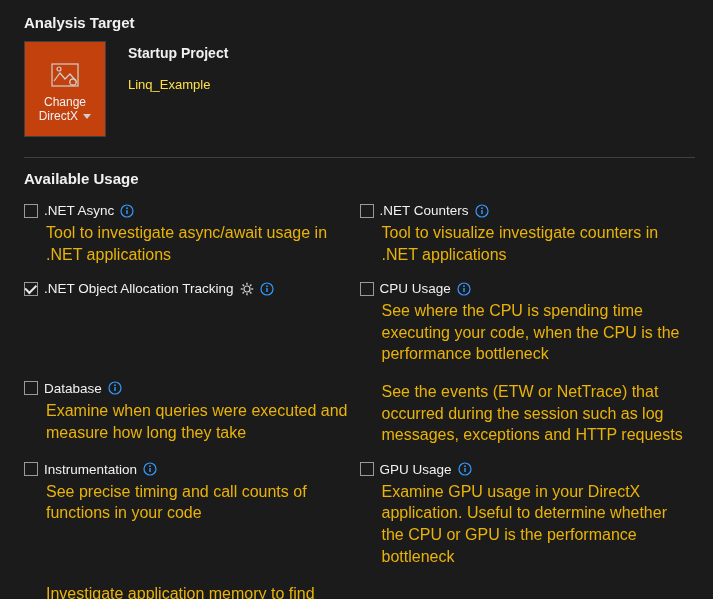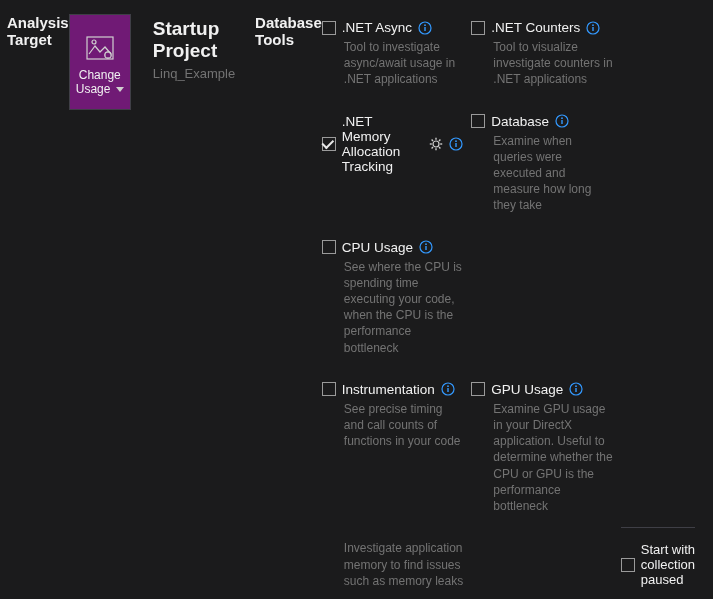--- a/index.html
+++ b/index.html
@@ -7,42 +7,42 @@
     padding: 0;
     background: #1b1b1c;
     color: #f1f1f1;
     font-family: "Segoe UI", Arial, sans-serif;
     font-size: 13px;
     width: 713px;
     height: 599px;
     overflow: hidden;
   }
   .page {
-    padding: 14px 18px 0 7px;
+    padding: 14px 18px 0 24px;
     box-sizing: border-box;
     height: 100%;
     display: flex;
-    flex-direction: row;
+    flex-direction: column;
   }
   .section-title {
     font-size: 15px;
     font-weight: 600;
     margin-bottom: 10px;
   }
   .target-row {
     display: flex;
     align-items: flex-start;
     gap: 22px;
     margin-bottom: 14px;
   }
   .change-target {
     width: 82px;
     height: 96px;
     border: 1px solid #3f3f46;
-    background: #701a75;
+    background: #c2410c;
     display: flex;
     flex-direction: column;
     align-items: center;
     justify-content: center;
     padding-top: 6px;
     box-sizing: border-box;
     cursor: pointer;
   }
   .change-target .icon-box {
     width: 30px;
@@ -57,25 +57,25 @@
   }
   .change-target .ct-label .chev {
     display:inline-block;
     margin-left:2px;
   }
   .target-info {
     padding-top: 4px;
   }
   .target-info .proj-title {
     font-weight: 600;
-    font-size: 19px;
-    margin-bottom: 4px;
+    font-size: 14px;
+    margin-bottom: 16px;
   }
   .target-info .proj-name {
-    color: #737373;
+    color: #fde047;
     font-size: 13px;
   }
   .hr {
     border: none;
     border-top: 1px solid #3f3f46;
     margin: 6px 0 12px 0;
   }
   .tools-grid {
     display: grid;
     grid-template-columns: 1fr 1fr;
@@ -124,22 +124,22 @@
     flex-shrink:0;
   }
   .info-icon svg { display:block; }
   .gear-icon {
     width:14px; height:14px;
     display:inline-flex; align-items:center; justify-content:center;
     cursor:pointer;
     flex-shrink:0;
   }
   .tool-desc {
-    color: #737373;
-    font-size: 12px;
+    color: #eab308;
+    font-size: 16px;
     line-height: 1.35;
     padding-left: 22px;
     max-width: 360px;
   }
   .footer {
     margin-top: auto;
     padding-top: 18px;
   }
   .footer .hr2 {
     border:none;
@@ -166,37 +166,37 @@
         <svg width="28" height="24" viewBox="0 0 28 24">
           <rect x="1" y="1" width="26" height="22" fill="none" stroke="#d0d0d0" stroke-width="1.2"></rect>
           <polyline points="3,18 9,10 14,16 19,11 25,18" fill="none" stroke="#d0d0d0" stroke-width="1.2"></polyline>
           <circle cx="8" cy="6" r="2" fill="none" stroke="#d0d0d0" stroke-width="1.2"></circle>
           <circle cx="22" cy="19" r="3.2" fill="none" stroke="#d0d0d0" stroke-width="1.2"></circle>
           <path d="M22 16.5 v-1 M22 22.5 v-1 M19.5 19 h-1 M25.5 19 h-1" stroke="#d0d0d0" stroke-width="1.2"></path>
         </svg>
       </div>
       <div class="ct-label">
         <span>Change</span><br>
-        <span>Usage</span>
+        <span>DirectX</span>
         <span class="chev">
           <svg width="8" height="6" viewBox="0 0 8 6">
               <path d="M0 0 L4 5 L8 0 Z" fill="#d0d0d0"></path>
             </svg>
         </span>
       </div>
     </div>
     <div class="target-info">
       <div class="proj-title">Startup Project</div>
       <div class="proj-name">Linq_Example</div>
     </div>
   </div>
 
   <hr class="hr">
 
-  <div class="section-title">Database Tools</div>
+  <div class="section-title">Available Usage</div>
 
   <div class="tools-grid" id="tools-grid">
       <div class="tool">
         <div class="tool-head">
           <span class="chk"></span>
           <span class="tool-title">.NET Async</span>
           <span class="info-icon">
             <svg width="14" height="14" viewBox="0 0 14 14">
               <circle cx="7" cy="7" r="6" fill="none" stroke="#3399ff" stroke-width="1.2"></circle>
               <circle cx="7" cy="4.2" r="0.9" fill="#3399ff"></circle>
@@ -216,21 +216,21 @@
               <circle cx="7" cy="4.2" r="0.9" fill="#3399ff"></circle>
               <rect x="6.3" y="6" width="1.4" height="4" fill="#3399ff"></rect>
             </svg>
           </span>
         </div>
         <div class="tool-desc">Tool to visualize investigate counters in .NET applications</div>
       </div>
       <div class="tool">
         <div class="tool-head">
           <span class="chk checked"></span>
-          <span class="tool-title">.NET Memory Allocation Tracking</span>
+          <span class="tool-title">.NET Object Allocation Tracking</span>
           <span class="gear-icon">
             <svg width="14" height="14" viewBox="0 0 14 14">
               <circle cx="7" cy="7" r="3" fill="none" stroke="#cfcfcf" stroke-width="1.2"></circle>
               <g stroke="#cfcfcf" stroke-width="1.4">
                 <line x1="7" y1="0.8" x2="7" y2="2.8"></line>
                 <line x1="7" y1="11.2" x2="7" y2="13.2"></line>
                 <line x1="0.8" y1="7" x2="2.8" y2="7"></line>
                 <line x1="11.2" y1="7" x2="13.2" y2="7"></line>
                 <line x1="2.6" y1="2.6" x2="4" y2="4"></line>
                 <line x1="10" y1="10" x2="11.4" y2="11.4"></line>
@@ -244,46 +244,47 @@
               <circle cx="7" cy="7" r="6" fill="none" stroke="#3399ff" stroke-width="1.2"></circle>
               <circle cx="7" cy="4.2" r="0.9" fill="#3399ff"></circle>
               <rect x="6.3" y="6" width="1.4" height="4" fill="#3399ff"></rect>
             </svg>
           </span>
         </div>
       </div>
       <div class="tool">
         <div class="tool-head">
           <span class="chk"></span>
+          <span class="tool-title">CPU Usage</span>
+          <span class="info-icon">
+            <svg width="14" height="14" viewBox="0 0 14 14">
+              <circle cx="7" cy="7" r="6" fill="none" stroke="#3399ff" stroke-width="1.2"></circle>
+              <circle cx="7" cy="4.2" r="0.9" fill="#3399ff"></circle>
+              <rect x="6.3" y="6" width="1.4" height="4" fill="#3399ff"></rect>
+            </svg>
+          </span>
+        </div>
+        <div class="tool-desc">See where the CPU is spending time executing your code, when the CPU is the performance bottleneck</div>
+      </div>
+      <div class="tool">
+        <div class="tool-head">
+          <span class="chk"></span>
           <span class="tool-title">Database</span>
           <span class="info-icon">
             <svg width="14" height="14" viewBox="0 0 14 14">
               <circle cx="7" cy="7" r="6" fill="none" stroke="#3399ff" stroke-width="1.2"></circle>
               <circle cx="7" cy="4.2" r="0.9" fill="#3399ff"></circle>
               <rect x="6.3" y="6" width="1.4" height="4" fill="#3399ff"></rect>
             </svg>
           </span>
         </div>
         <div class="tool-desc">Examine when queries were executed and measure how long they take</div>
       </div>
       <div class="tool">
-        <div class="tool-head">
-          <span class="chk"></span>
-          <span class="tool-title">CPU Usage</span>
-          <span class="info-icon">
-            <svg width="14" height="14" viewBox="0 0 14 14">
-              <circle cx="7" cy="7" r="6" fill="none" stroke="#3399ff" stroke-width="1.2"></circle>
-              <circle cx="7" cy="4.2" r="0.9" fill="#3399ff"></circle>
-              <rect x="6.3" y="6" width="1.4" height="4" fill="#3399ff"></rect>
-            </svg>
-          </span>
-        </div>
-        <div class="tool-desc">See where the CPU is spending time executing your code, when the CPU is the performance bottleneck</div>
-      </div>
-      <div class="tool">
+        <div class="tool-desc">See the events (ETW or NetTrace) that occurred during the session such as log messages, exceptions and HTTP requests</div>
       </div>
       <div class="tool">
         <div class="tool-head">
           <span class="chk"></span>
           <span class="tool-title">Instrumentation</span>
           <span class="info-icon">
             <svg width="14" height="14" viewBox="0 0 14 14">
               <circle cx="7" cy="7" r="6" fill="none" stroke="#3399ff" stroke-width="1.2"></circle>
               <circle cx="7" cy="4.2" r="0.9" fill="#3399ff"></circle>
               <rect x="6.3" y="6" width="1.4" height="4" fill="#3399ff"></rect>

